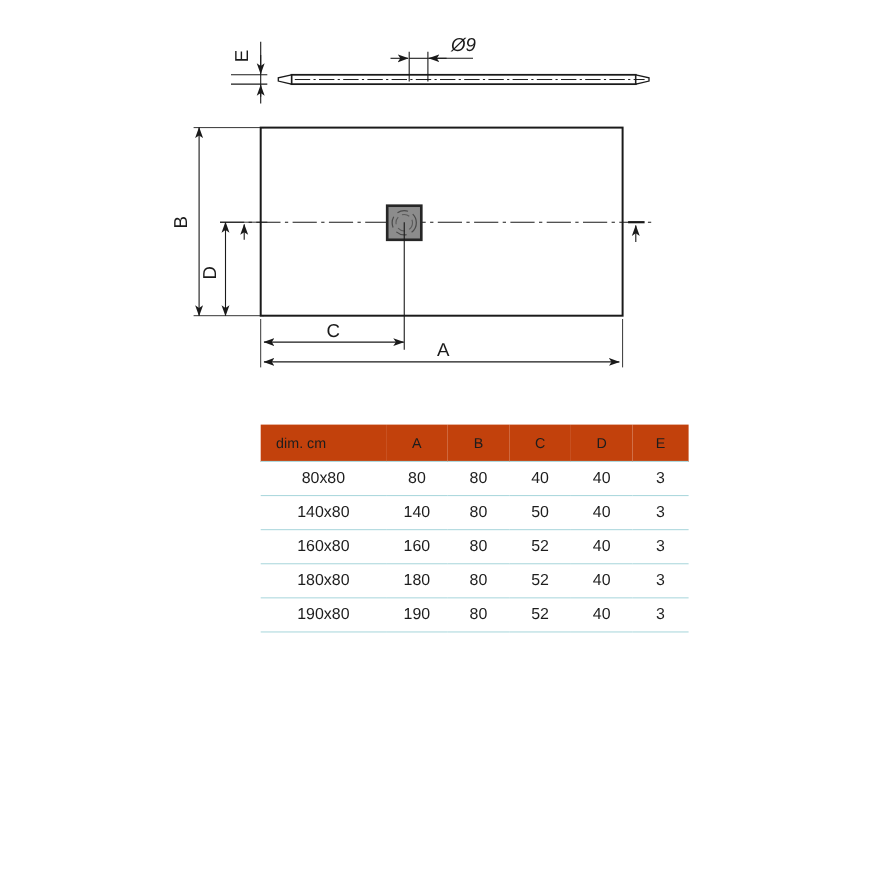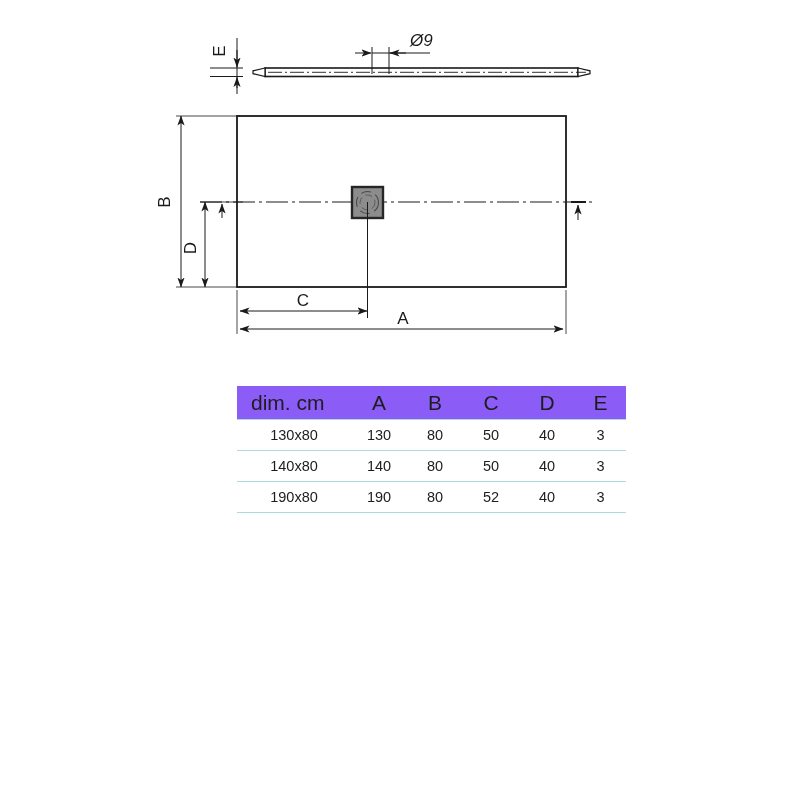--- a/index.html
+++ b/index.html
@@ -62,23 +62,23 @@
     font-family: "Liberation Sans", sans-serif;
     font-size: 14.5px;
     color: #1d1d1d;
     font-weight: normal;
     padding: 0;
     height: 30px;
     vertical-align: middle;
     text-align: center;
   }
   table.spec-table thead th {
-    background: #8b5cf6;
+    background: #c2410c;
     height: 33px;
-    font-size: 21px;
+    font-size: 13px;
   }
   table.spec-table thead th.col-dim {
     text-align: left;
     padding-left: 14px;
   }
   table.spec-table tbody td.col-dim {
     text-align: center;
   }
   table.spec-table tbody tr {
     border-bottom: 1.3px solid #aed9de;
@@ -184,32 +184,48 @@
           <th class="col-dim">dim. cm</th>
           <th class="col-a">A</th>
           <th class="col-b">B</th>
           <th class="col-c">C</th>
           <th class="col-d">D</th>
           <th class="col-e">E</th>
         </tr>
       </thead>
       <tbody id="spec-table-body">
           <tr>
-            <td class="col-dim">130x80</td>
-            <td class="col-a">130</td>
-            <td class="col-b">80</td>
-            <td class="col-c">50</td>
+            <td class="col-dim">80x80</td>
+            <td class="col-a">80</td>
+            <td class="col-b">80</td>
+            <td class="col-c">40</td>
             <td class="col-d">40</td>
             <td class="col-e">3</td>
           </tr>
           <tr>
             <td class="col-dim">140x80</td>
             <td class="col-a">140</td>
             <td class="col-b">80</td>
             <td class="col-c">50</td>
+            <td class="col-d">40</td>
+            <td class="col-e">3</td>
+          </tr>
+          <tr>
+            <td class="col-dim">160x80</td>
+            <td class="col-a">160</td>
+            <td class="col-b">80</td>
+            <td class="col-c">52</td>
+            <td class="col-d">40</td>
+            <td class="col-e">3</td>
+          </tr>
+          <tr>
+            <td class="col-dim">180x80</td>
+            <td class="col-a">180</td>
+            <td class="col-b">80</td>
+            <td class="col-c">52</td>
             <td class="col-d">40</td>
             <td class="col-e">3</td>
           </tr>
           <tr>
             <td class="col-dim">190x80</td>
             <td class="col-a">190</td>
             <td class="col-b">80</td>
             <td class="col-c">52</td>
             <td class="col-d">40</td>
             <td class="col-e">3</td>

